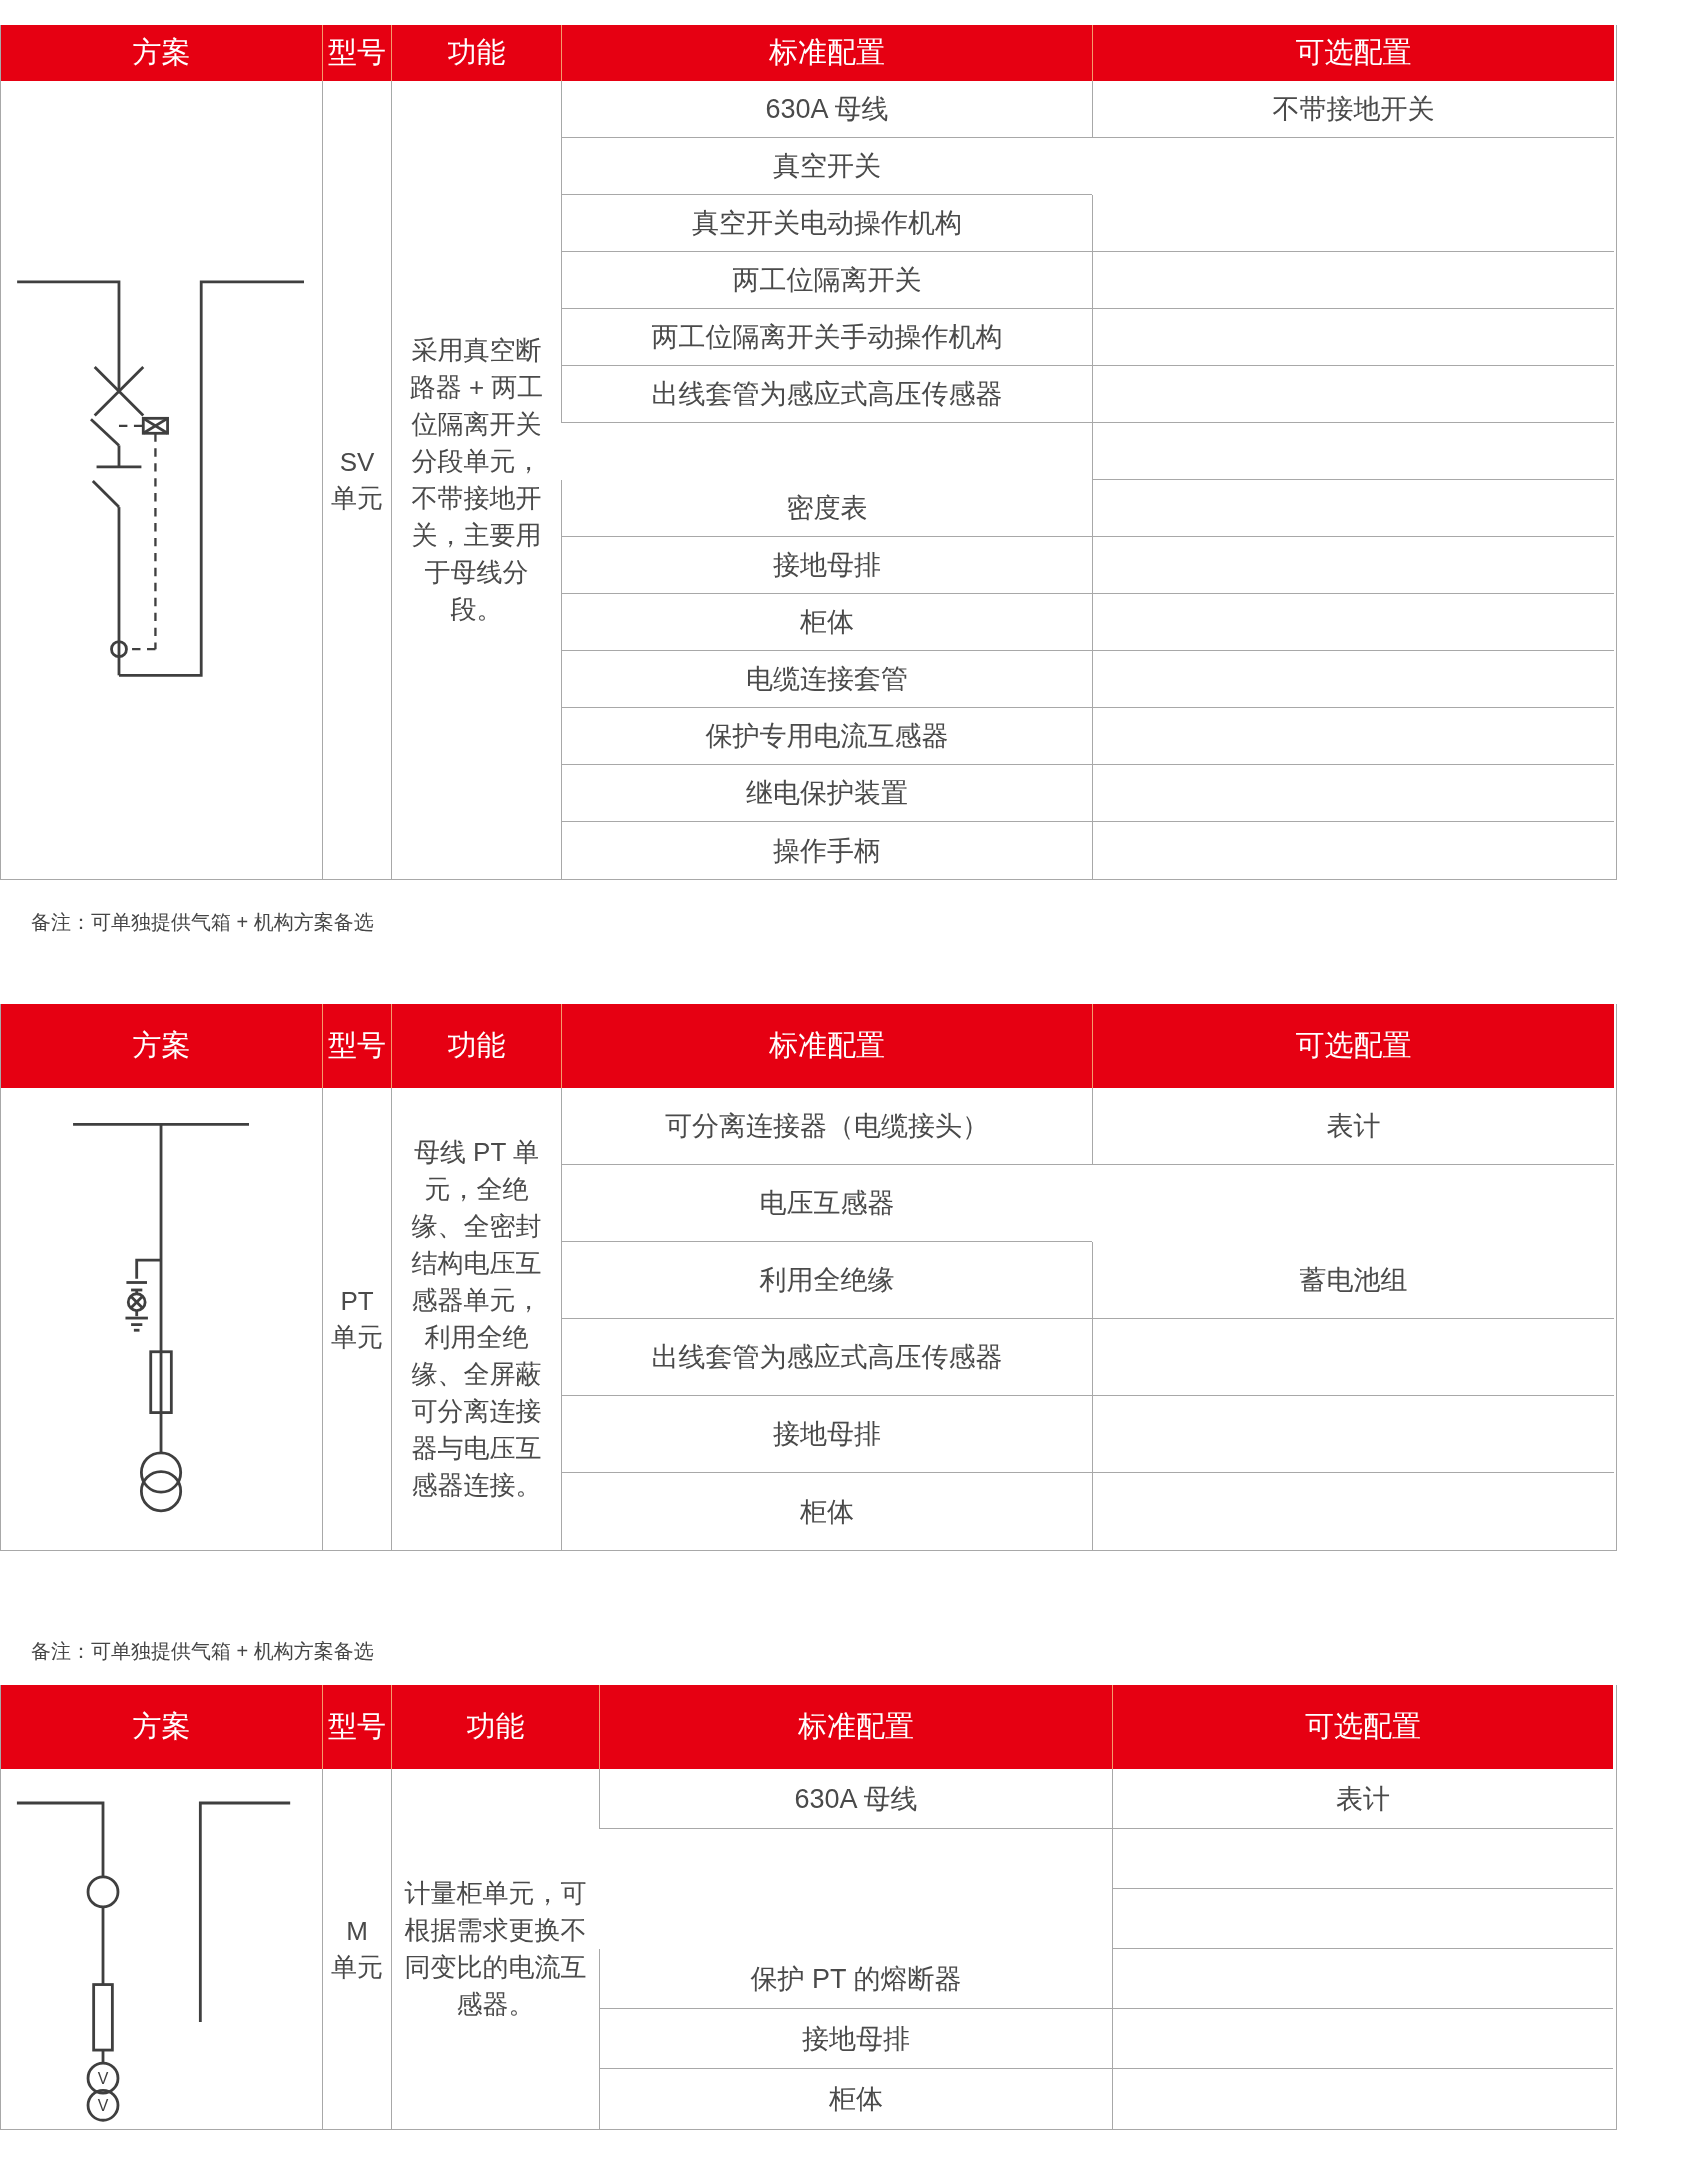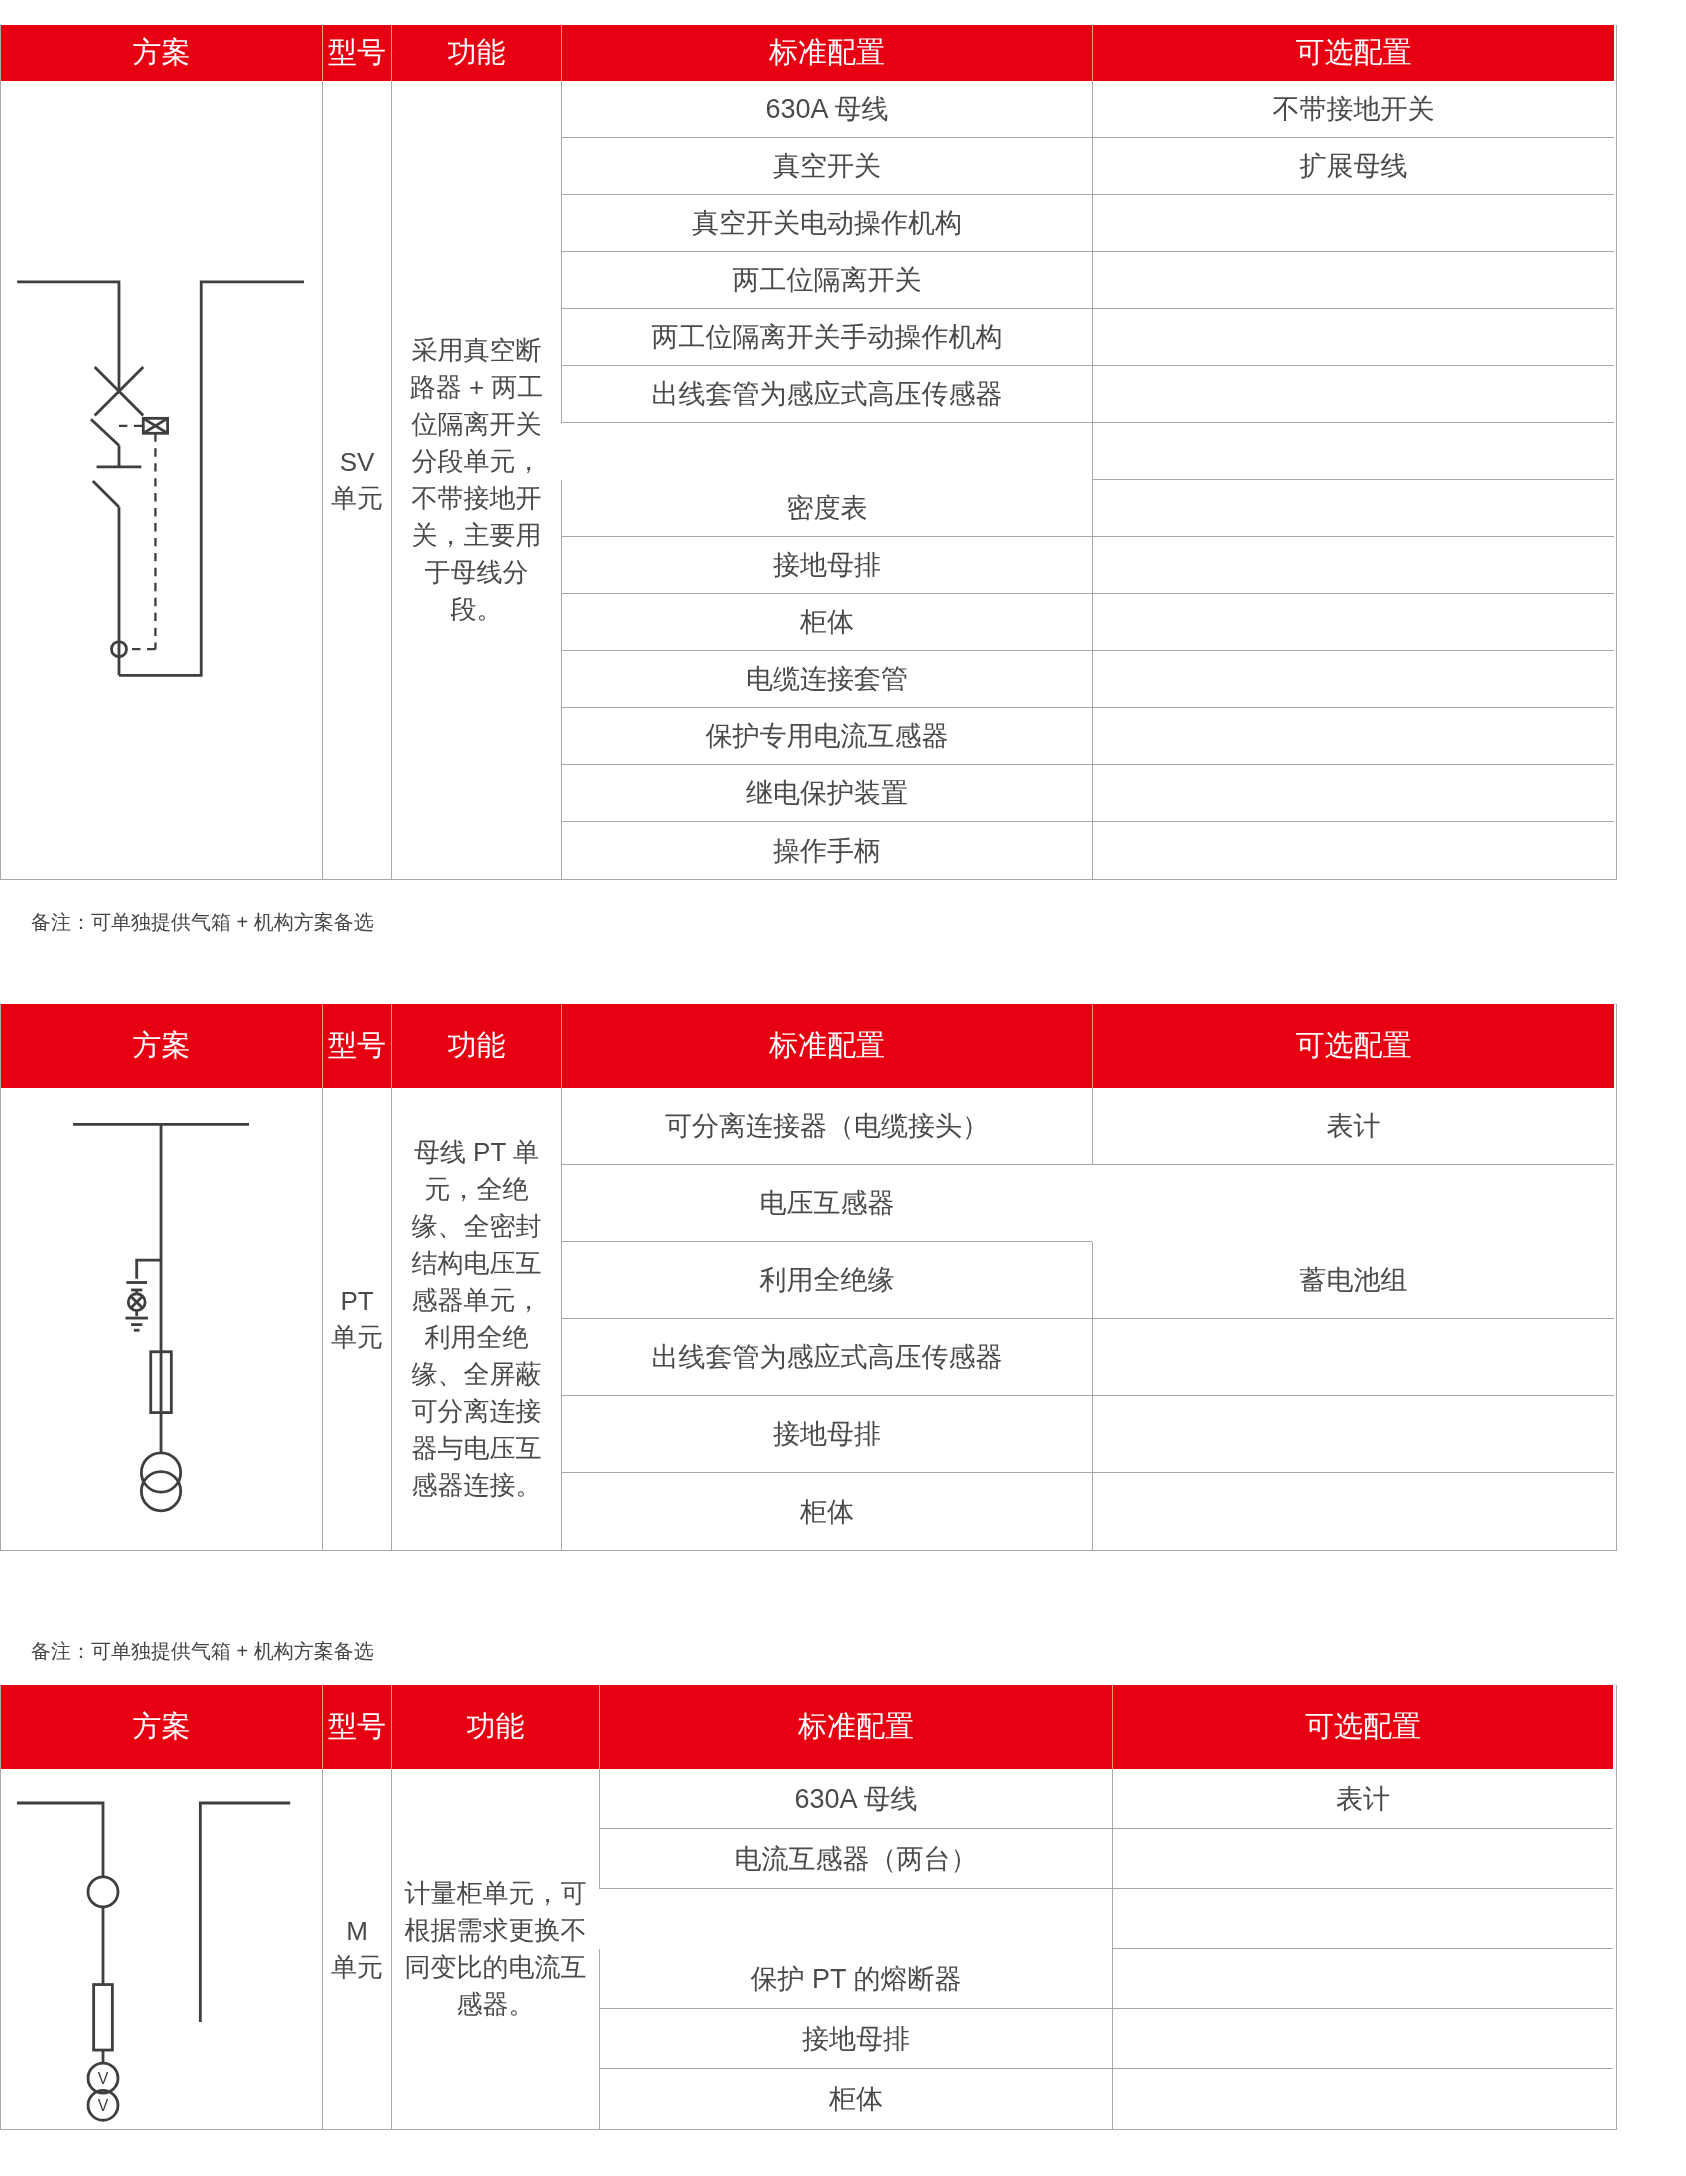--- a/index.html
+++ b/index.html
@@ -97,21 +97,20 @@
   </div>
   <div class="cell model-cell" style="grid-area:2/2/16/3">
     <span>SV</span>
     <span>单元</span>
   </div>
   <div class="cell func-cell" style="grid-area:2/3/16/4">采用真空断路器 + 两工位隔离开关分段单元，不带接地开关，主要用于母线分段。</div>
 
   <div class="cell rowcell" style="grid-area:2/4">630A 母线</div>
   <div class="cell rowcell" style="grid-area:2/5">不带接地开关</div>
   <div class="cell rowcell" style="grid-area:3/4">真空开关</div>
-  <div class="cell rowcell" style="grid-area:3/5">扩展母线</div>
   <div class="cell rowcell" style="grid-area:4/4">真空开关电动操作机构</div>
   <div class="cell rowcell" style="grid-area:4/5"></div>
   <div class="cell rowcell" style="grid-area:5/4">两工位隔离开关</div>
   <div class="cell rowcell" style="grid-area:5/5"></div>
   <div class="cell rowcell" style="grid-area:6/4">两工位隔离开关手动操作机构</div>
   <div class="cell rowcell" style="grid-area:6/5"></div>
   <div class="cell rowcell" style="grid-area:7/4">出线套管为感应式高压传感器</div>
   <div class="cell rowcell" style="grid-area:7/5"></div>
   <div class="cell rowcell" style="grid-area:8/5"></div>
   <div class="cell rowcell" style="grid-area:9/4">密度表</div>
@@ -212,21 +211,20 @@
     </svg>
   </div>
   <div class="cell model-cell" style="grid-area:2/2/8/3">
     <span>M</span>
     <span>单元</span>
   </div>
   <div class="cell func-cell" style="grid-area:2/3/8/4">计量柜单元，可根据需求更换不同变比的电流互感器。</div>
 
   <div class="cell rowcell" style="grid-area:2/4">630A 母线</div>
   <div class="cell rowcell" style="grid-area:2/5">表计</div>
-  <div class="cell rowcell" style="grid-area:3/4">电流互感器（两台）</div>
   <div class="cell rowcell" style="grid-area:3/5"></div>
   <div class="cell rowcell" style="grid-area:4/5"></div>
   <div class="cell rowcell" style="grid-area:5/4">保护 PT 的熔断器</div>
   <div class="cell rowcell" style="grid-area:5/5"></div>
   <div class="cell rowcell" style="grid-area:6/4">接地母排</div>
   <div class="cell rowcell" style="grid-area:6/5"></div>
   <div class="cell rowcell last" style="grid-area:7/4">柜体</div>
   <div class="cell rowcell last" style="grid-area:7/5"></div>
 </div>
 

